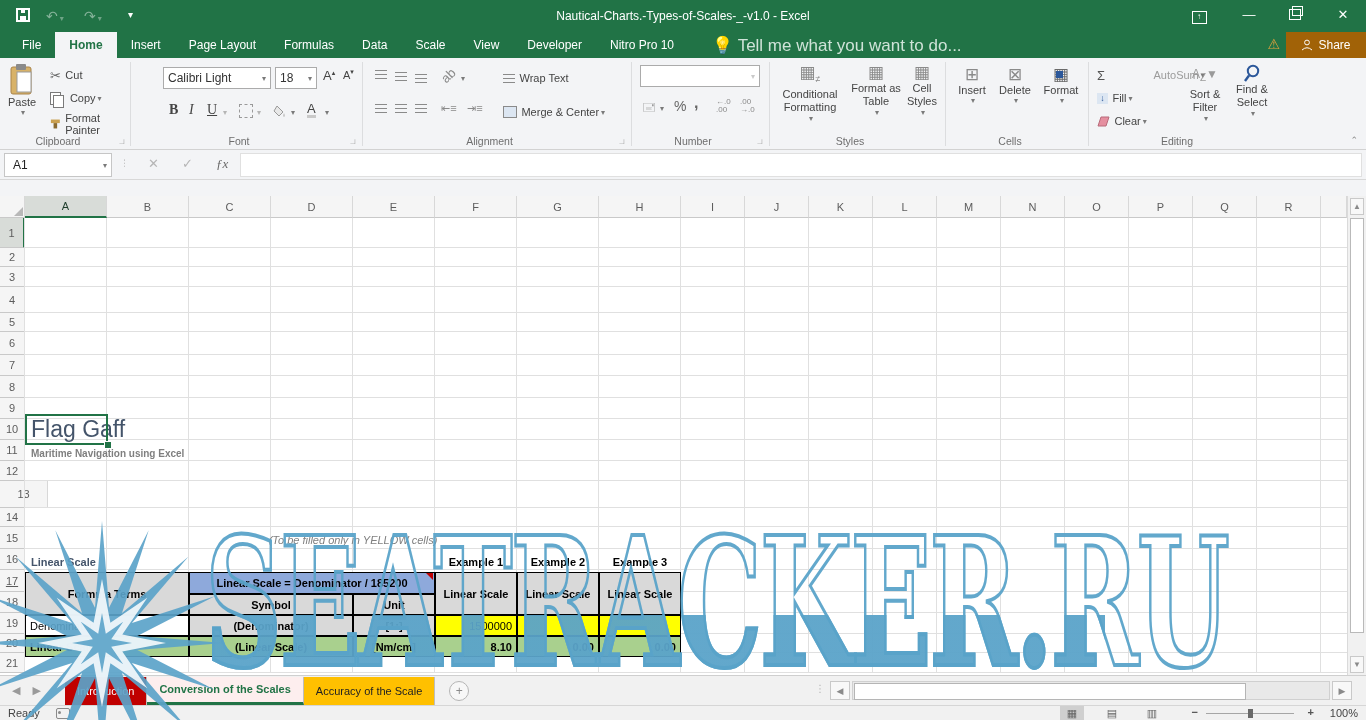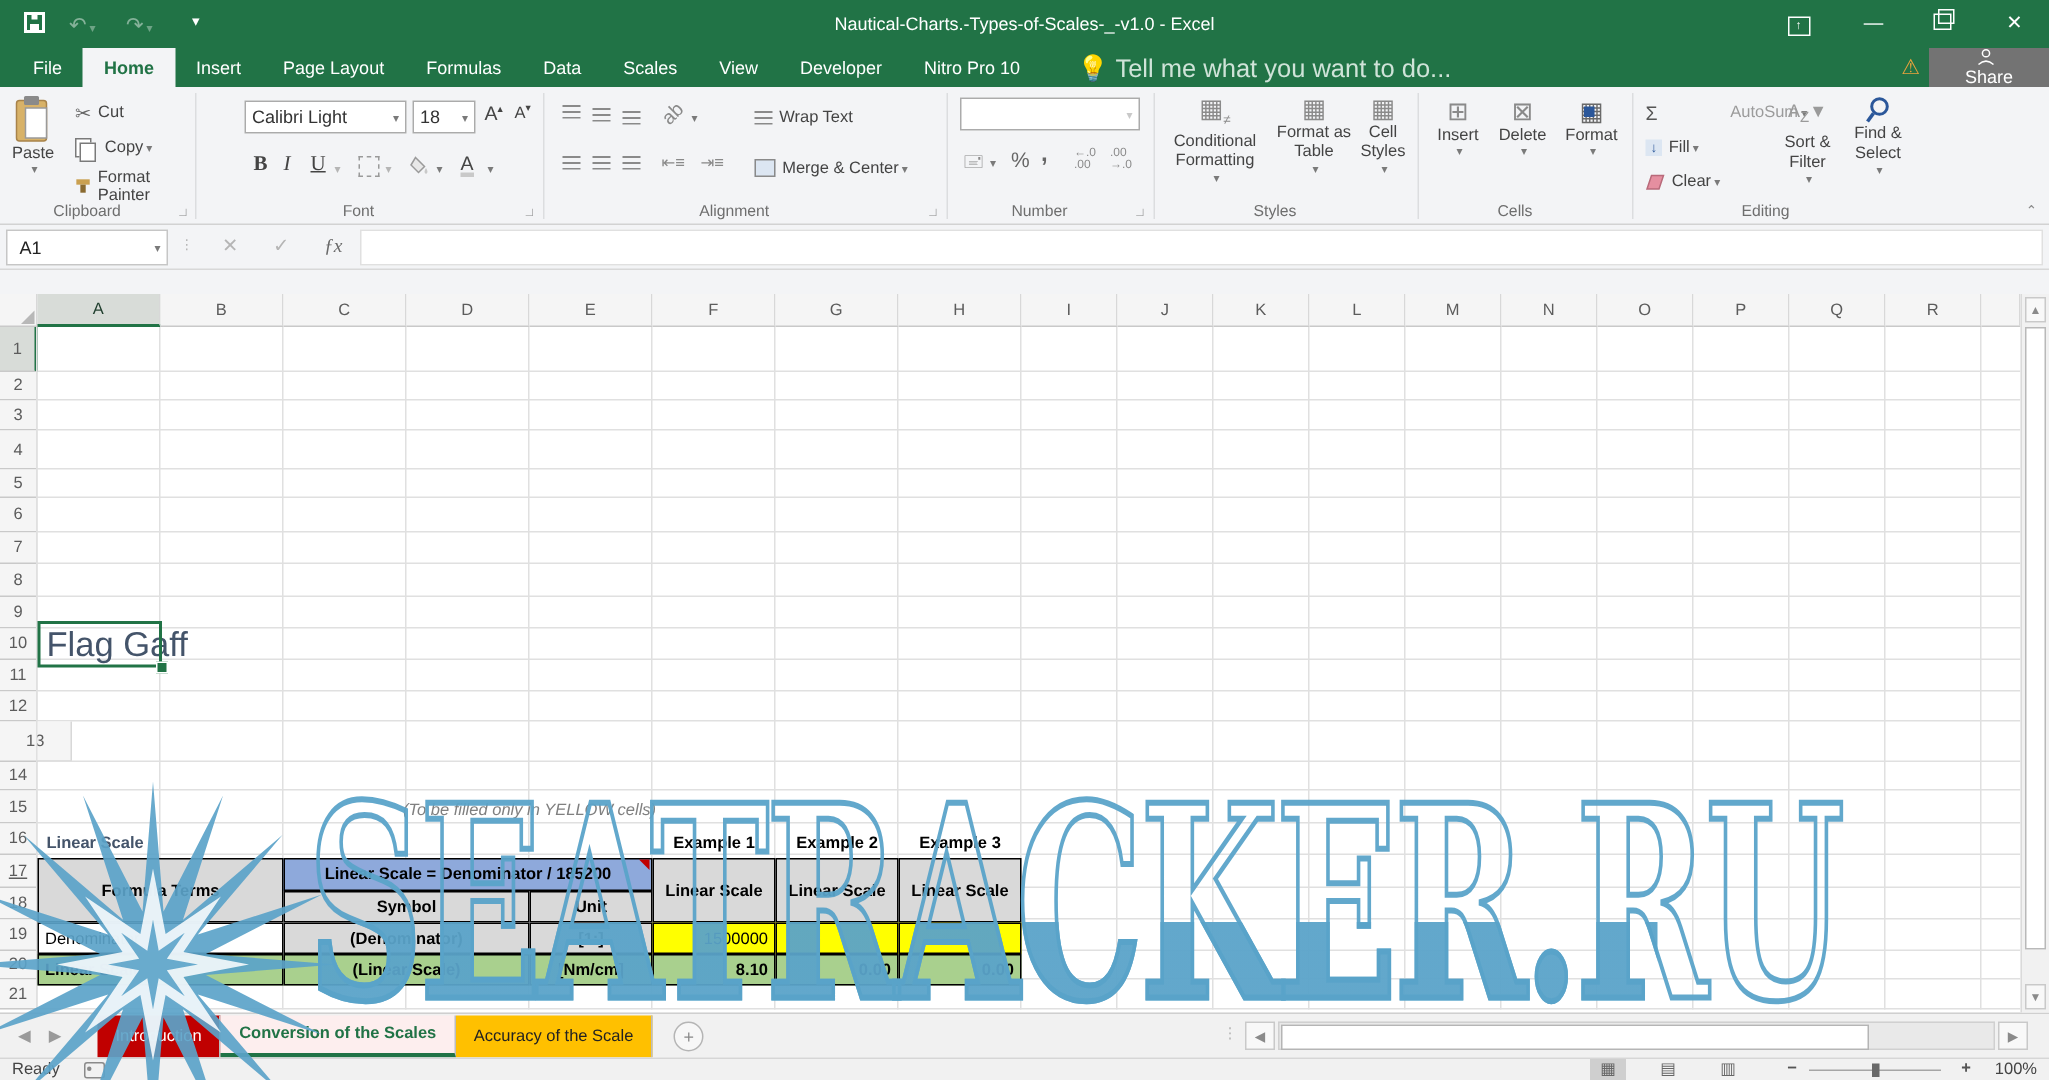--- a/index.html
+++ b/index.html
@@ -15,21 +15,21 @@
   .qat-ic{color:#fff;font-size:14px;line-height:32px;}
   .qat-dim{color:rgba(255,255,255,.45);}
   .win-title{position:absolute;left:0;right:0;top:0;height:32px;text-align:center;
              line-height:32px;font-size:12px;color:#fff;}
   .winbtn{position:absolute;top:0;width:34px;height:30px;text-align:center;line-height:30px;
           color:#fff;font-size:13px;}
   .rtab{position:relative;display:inline-block;padding:0 14px;height:26px;line-height:26px;
         color:#fff;font-size:12px;cursor:default;}
   .rtab.active{background:#f3f4f6;color:#217346;font-weight:bold;}
   .tellme{color:#cfe3d8;font-size:17px;}
-  #sharebox{background:#737373;flex-direction:column;}
+  #sharebox{background:#a16207;}
 
   
   #ribbon{left:0;top:58px;width:1366px;height:92px;background:#f3f4f6;border-bottom:1px solid #d2d2d2;box-sizing:border-box;}
   .grp{position:absolute;top:0;height:91px;}
   .grp-label{position:absolute;bottom:2px;left:0;right:14px;text-align:center;font-size:10.5px;color:#6e6e6e;}
   .launcher{position:absolute;bottom:3px;right:4px;font-size:8px;color:#8a8a8a;transform:scaleX(-1);}
   .rib-sep{position:absolute;top:4px;width:1px;height:84px;background:#dcdddf;}
   .rbtn-lbl{font-size:11px;color:#444;}
   .rbtn-dim{color:#9b9b9b;}
   .dd{font-size:8px;color:#7a7a7a;margin-left:2px;}
@@ -134,21 +134,21 @@
   <span class="winbtn" style="right:6px;">✕</span>
 </div>
 
 <div class="abs flex" id="tabrow">
   <span class="rtab" style="margin-left:8px;">File</span>
   <span class="rtab active">Home</span>
   <span class="rtab">Insert</span>
   <span class="rtab">Page Layout</span>
   <span class="rtab">Formulas</span>
   <span class="rtab">Data</span>
-  <span class="rtab">Scales</span>
+  <span class="rtab">Scale</span>
   <span class="rtab">View</span>
   <span class="rtab">Developer</span>
   <span class="rtab">Nitro Pro 10</span>
   <span class="tellme" style="margin-left:24px;">
     <span style="color:#cfe3d8;">💡</span>
     <span>Tell me what you want to do...</span>
   </span>
   <span class="abs" style="right:86px;top:4px;color:#E8A33D;font-size:14px;">⚠</span>
   <span class="abs flex" id="sharebox" style="right:0;top:0;width:80px;height:26px;justify-content:center;color:#fff;font-size:12px;">
     <svg width="12" height="12" viewBox="0 0 12 12" style="margin-right:5px;">
@@ -330,20 +330,21 @@
   <span class="abs" style="left:148px;top:6px;color:#b5b5b5;font-size:13px;">✕</span>
   <span class="abs" style="left:182px;top:6px;color:#b5b5b5;font-size:13px;">✓</span>
   <span class="abs" style="left:216px;top:6px;color:#6a6a6a;font-size:13px;font-style:italic;font-family:'Liberation Serif',serif;">ƒx</span>
   <div class="abs" id="fx-input"></div>
 </div>
 <div class="abs" id="gapstrip"></div>
 
 <div class="abs" id="sheet">
 
   <div class="cell noborder title-txt" style="left:27px;top:218px;width:300px;height:30px;">Flag Gaff</div>
+  <div class="cell noborder subtitle-txt" style="left:27px;top:248px;width:300px;height:19px;">Maritime Navigation using Excel</div>
   <div class="selbox" style="left:25px;top:218px;width:83px;height:31px;"></div>
   <div class="fillhandle" style="left:104px;top:245px;"></div>
 
 
   <div class="cell noborder note-txt c-center" style="left:25px;top:332px;width:656px;height:23px;">(To be filled only in YELLOW cells)</div>
 
   <div class="cell noborder seclabel" style="left:27px;top:355px;width:150px;height:21px;">Linear Scale</div>
   <div class="cell noborder bold c-center" style="left:435px;top:355px;width:82px;height:21px;">Example 1</div>
   <div class="cell noborder bold c-center" style="left:517px;top:355px;width:82px;height:21px;">Example 2</div>
   <div class="cell noborder bold c-center" style="left:599px;top:355px;width:82px;height:21px;">Example 3</div>

